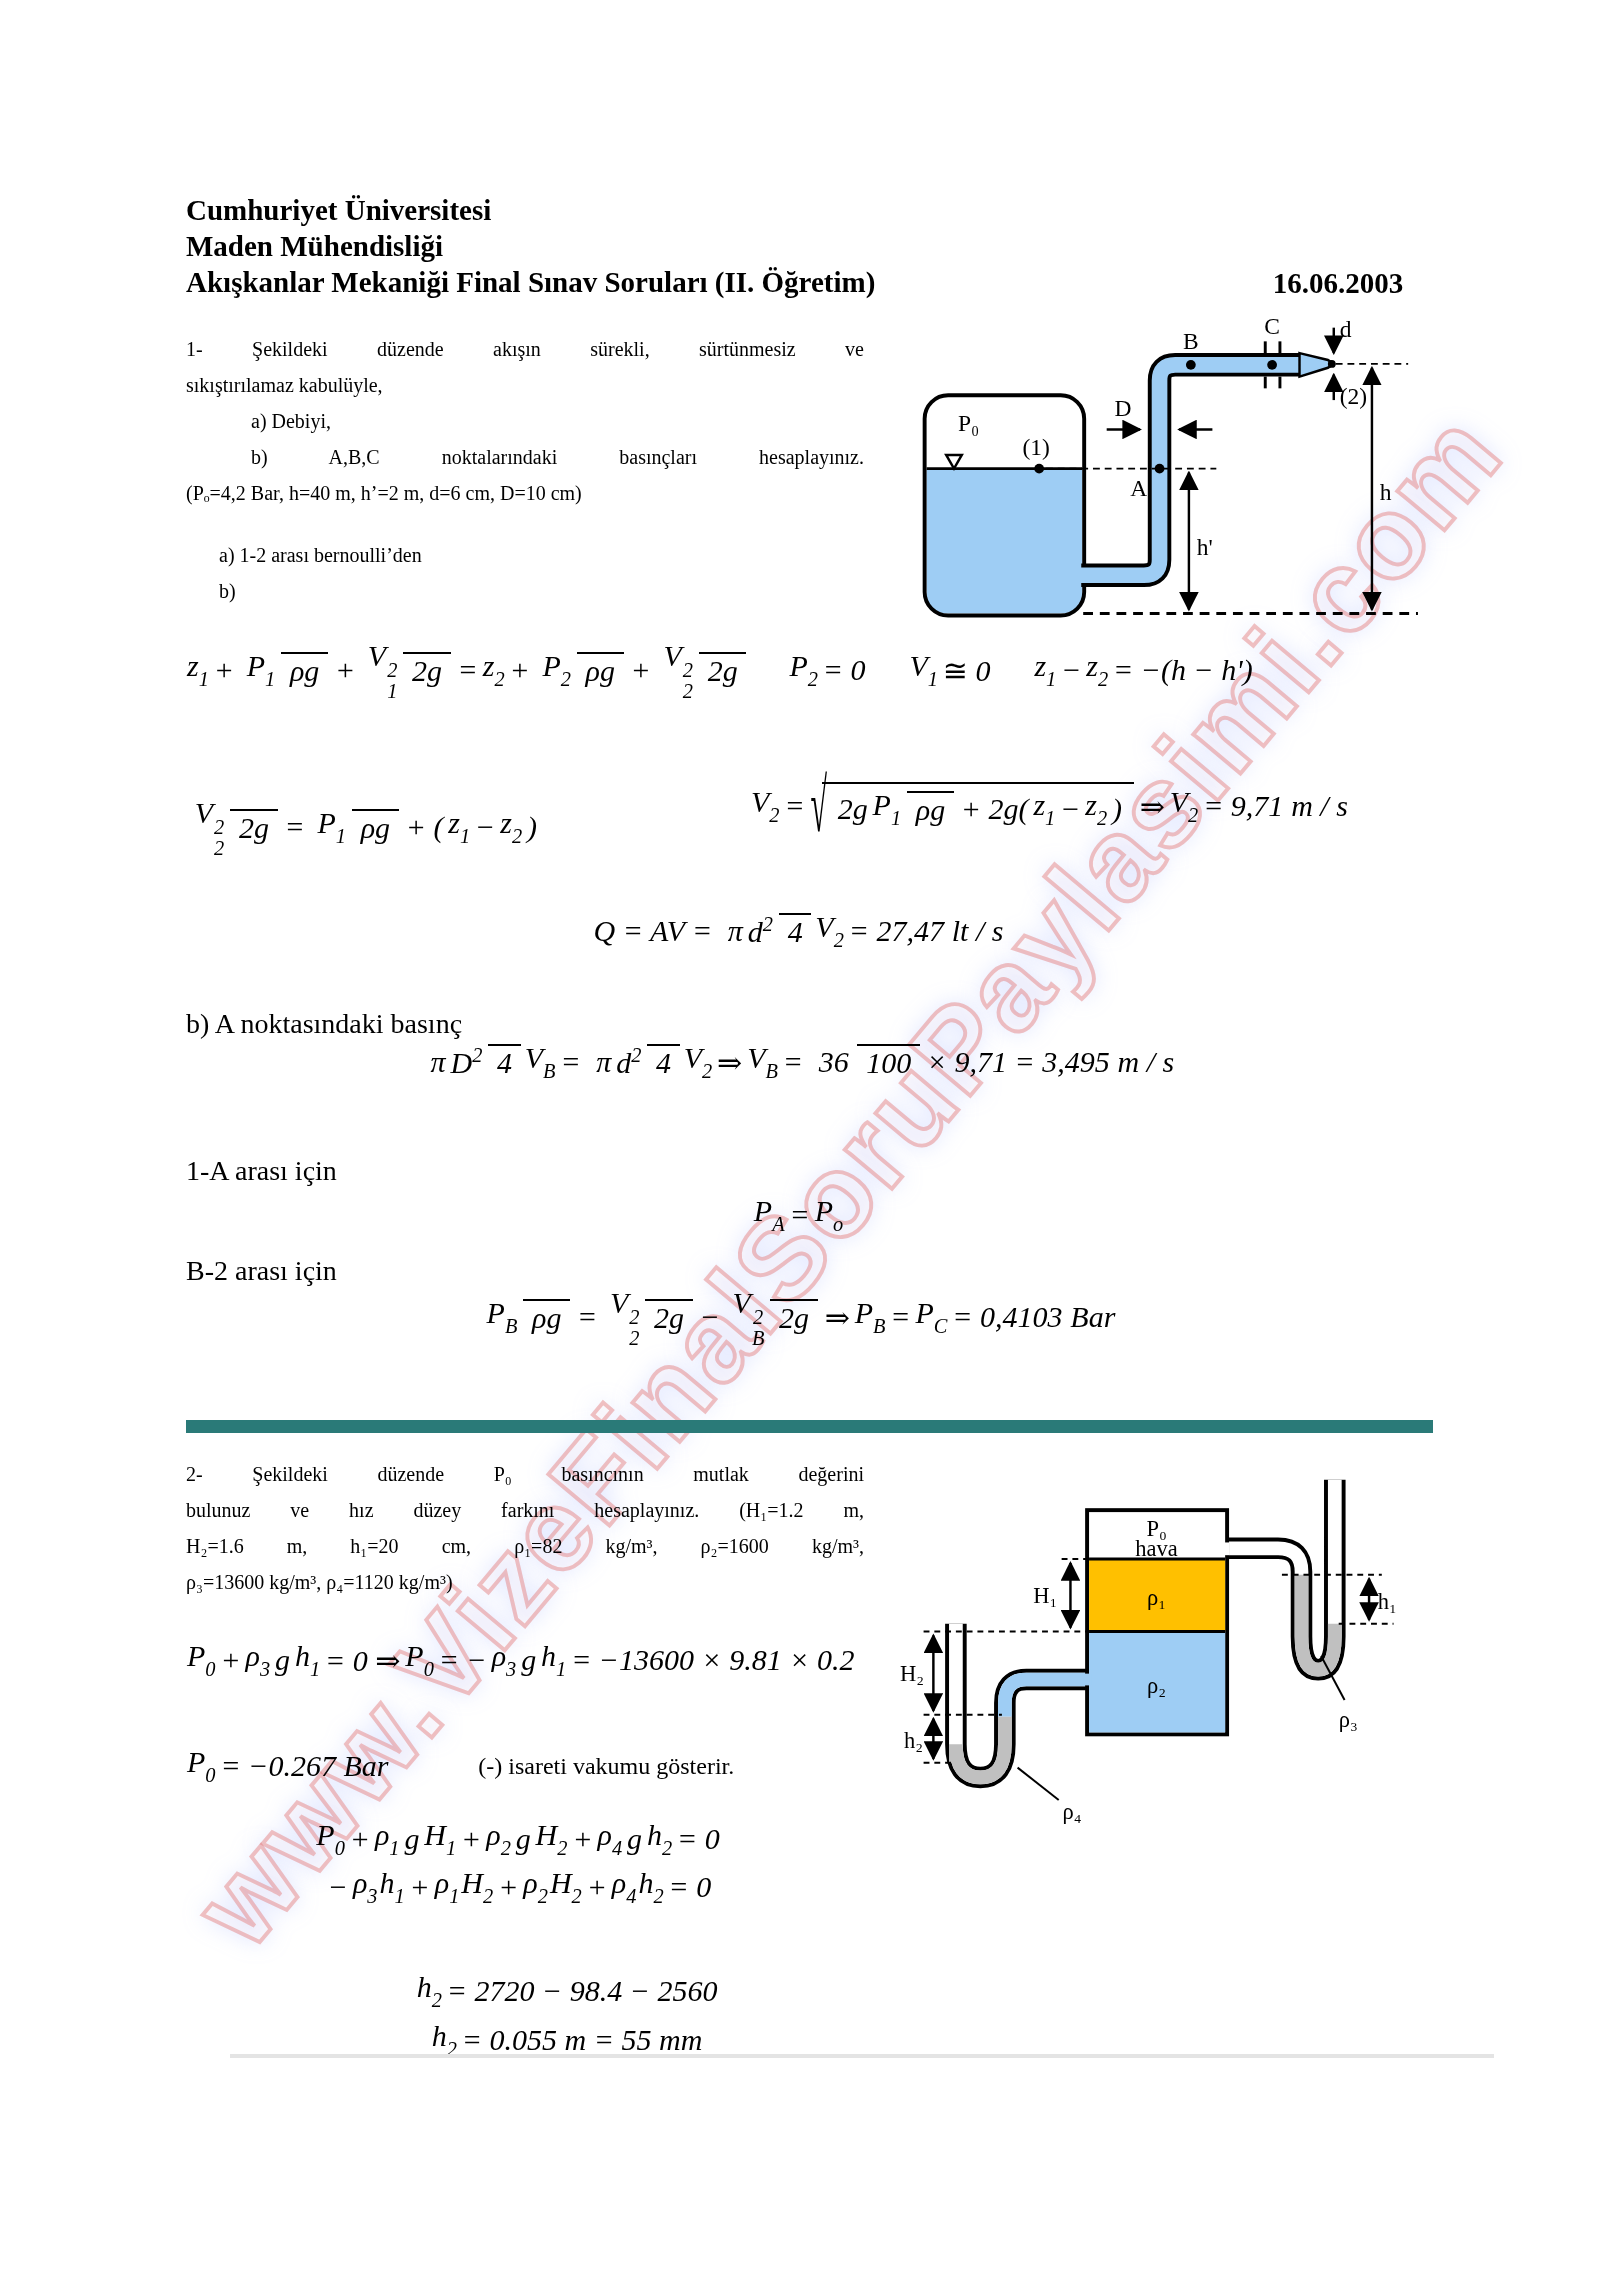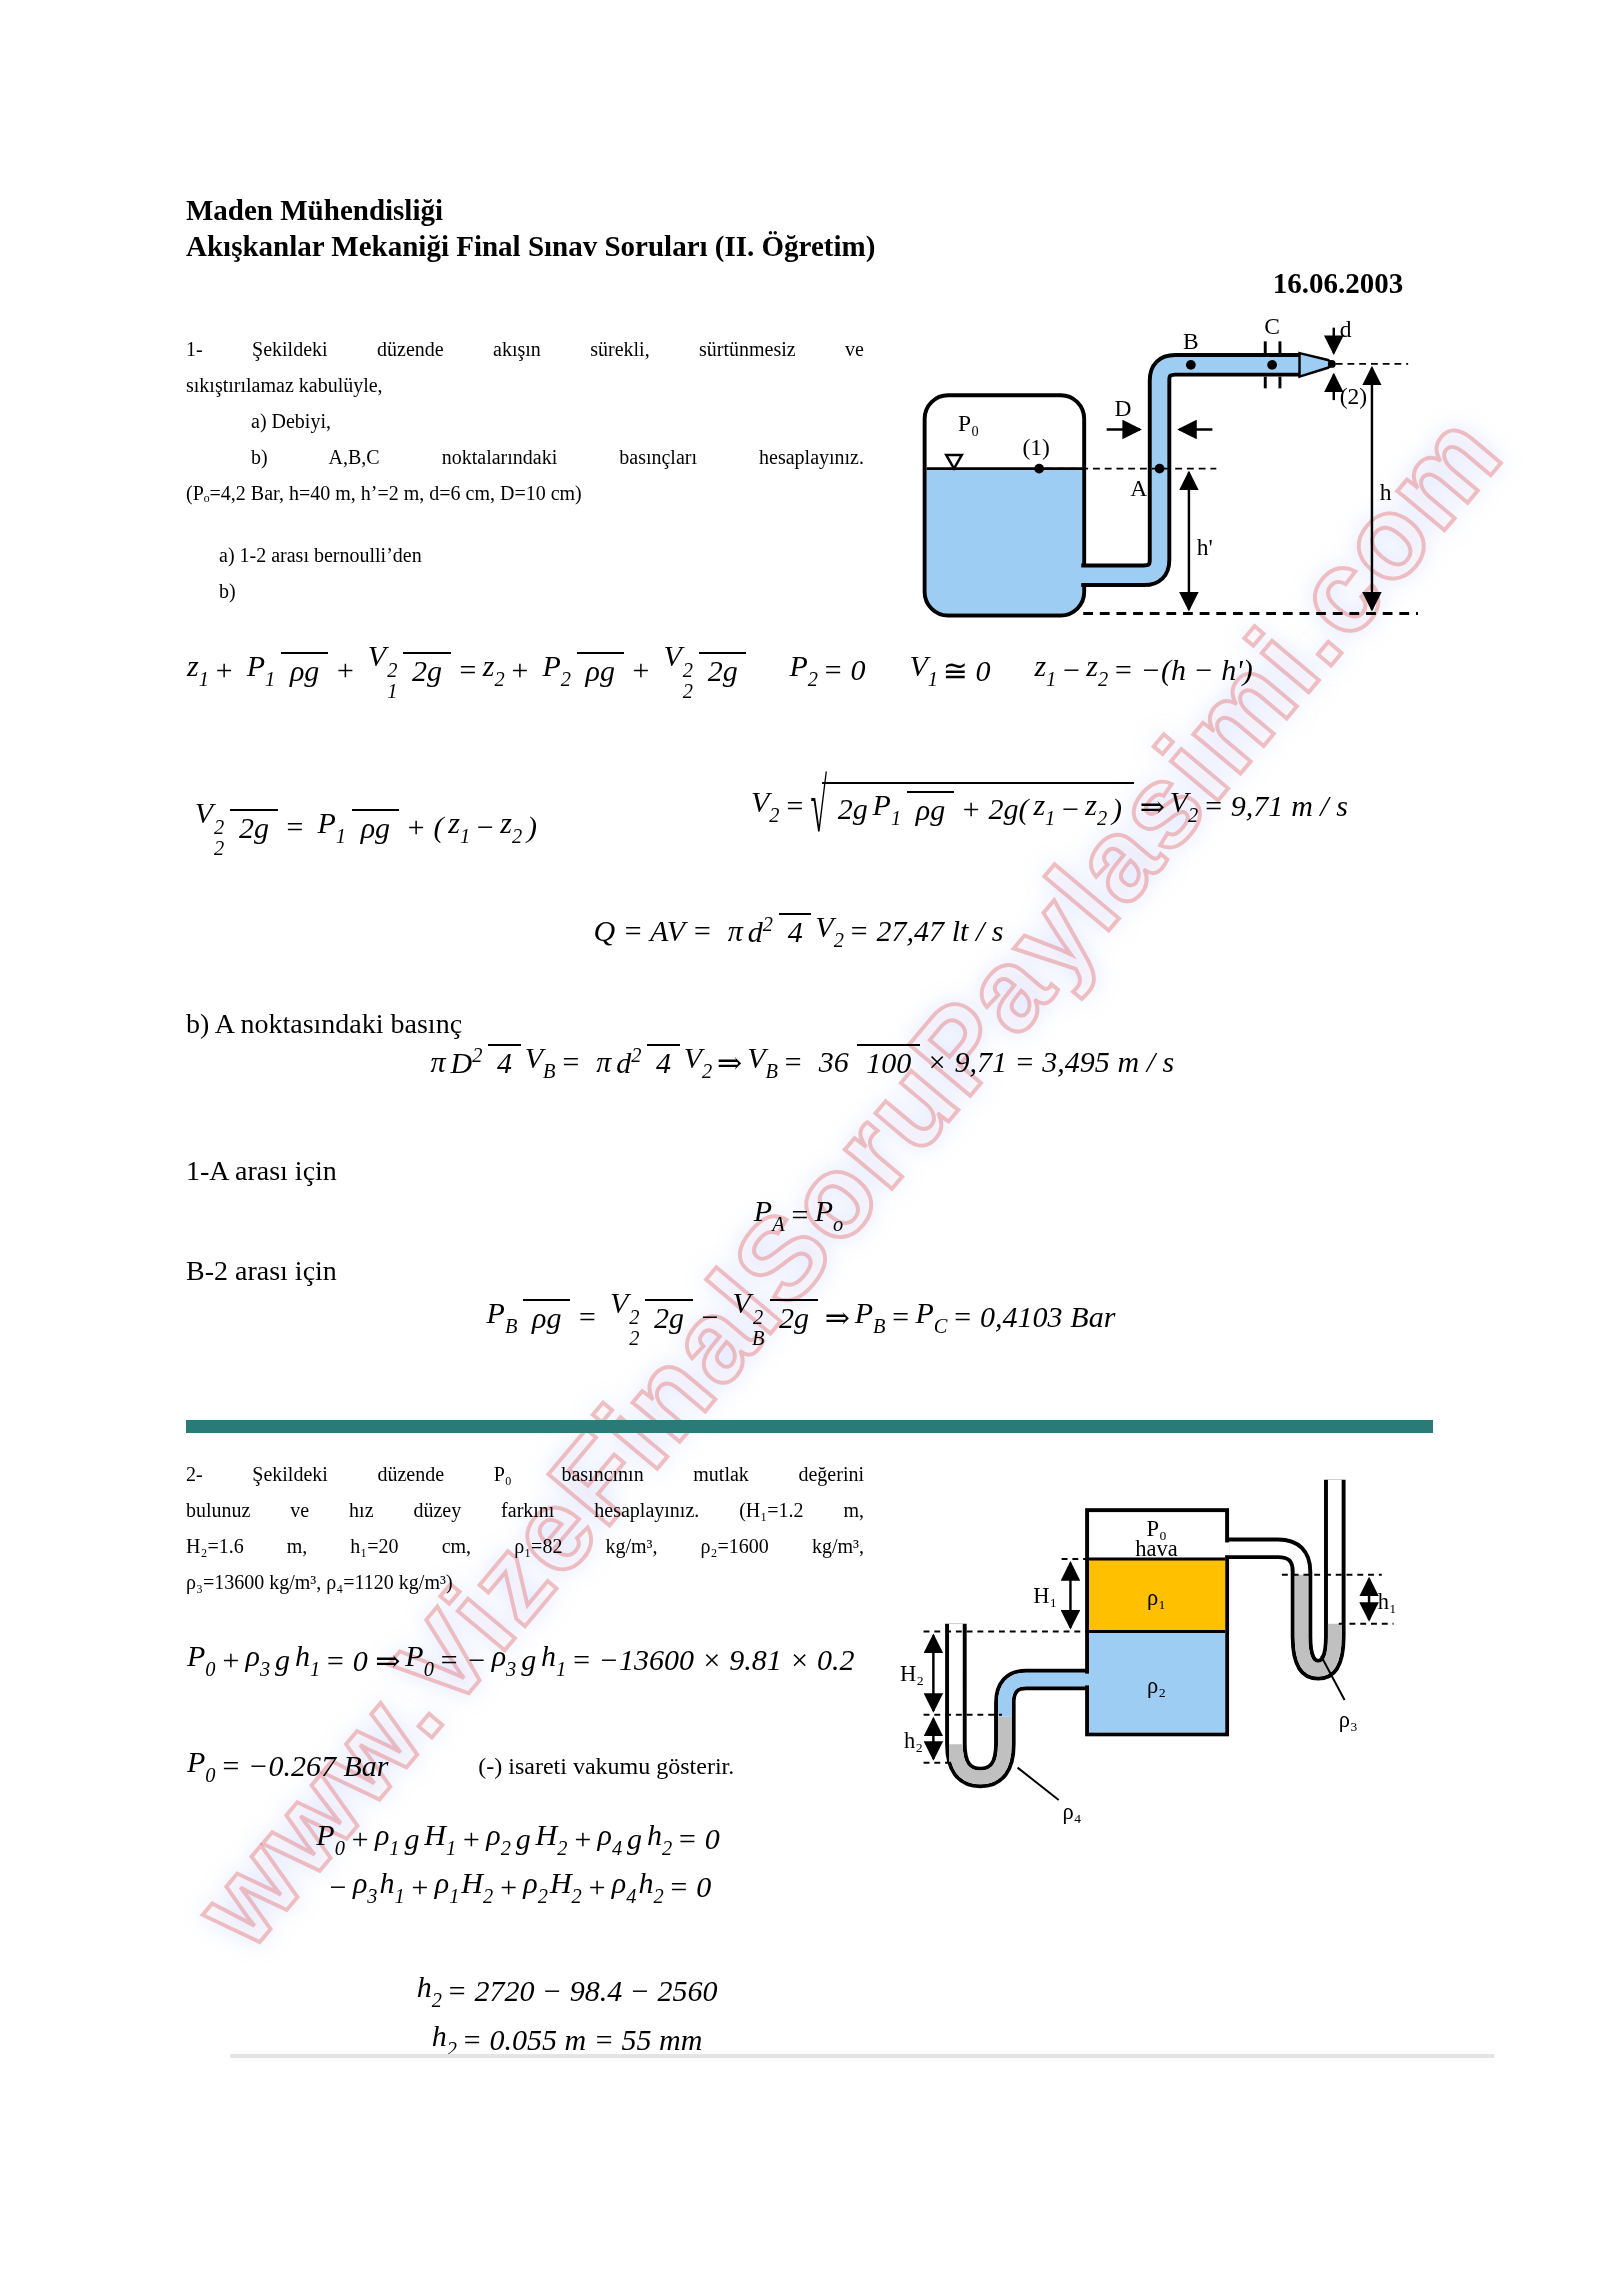--- a/index.html
+++ b/index.html
@@ -65,20 +65,21 @@
   svg text { font-family:"Liberation Serif","DejaVu Serif","DejaVu Sans",serif; }
 </style>
 </head>
 <body>
 
 <div class="page">
 
   <div class="watermark">www.VizeFinalSoruPaylasimi.com</div>
 
   <div class="header">
+    <div>Cumhuriyet Üniversitesi</div>
     <div>Maden Mühendisliği</div>
     <div>Akışkanlar Mekaniği Final Sınav Soruları (II. Öğretim)</div>
     <span class="date">16.06.2003</span>
   </div>
 
   <div class="para" style="left:186px; top:331px;">
     <div class="jline">1- Şekildeki düzende akışın sürekli, sürtünmesiz ve</div>
     <div>sıkıştırılamaz kabulüyle,</div>
     <div class="ind1">a) Debiyi,</div>
     <div class="ind1 jline">b)  A,B,C noktalarındaki basınçları hesaplayınız.</div>

